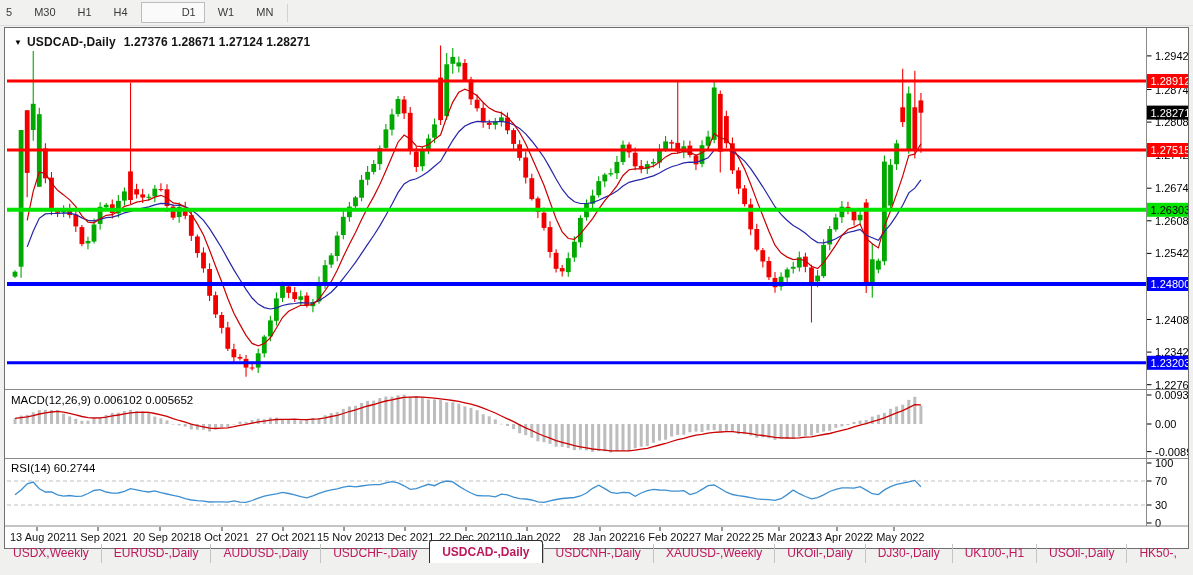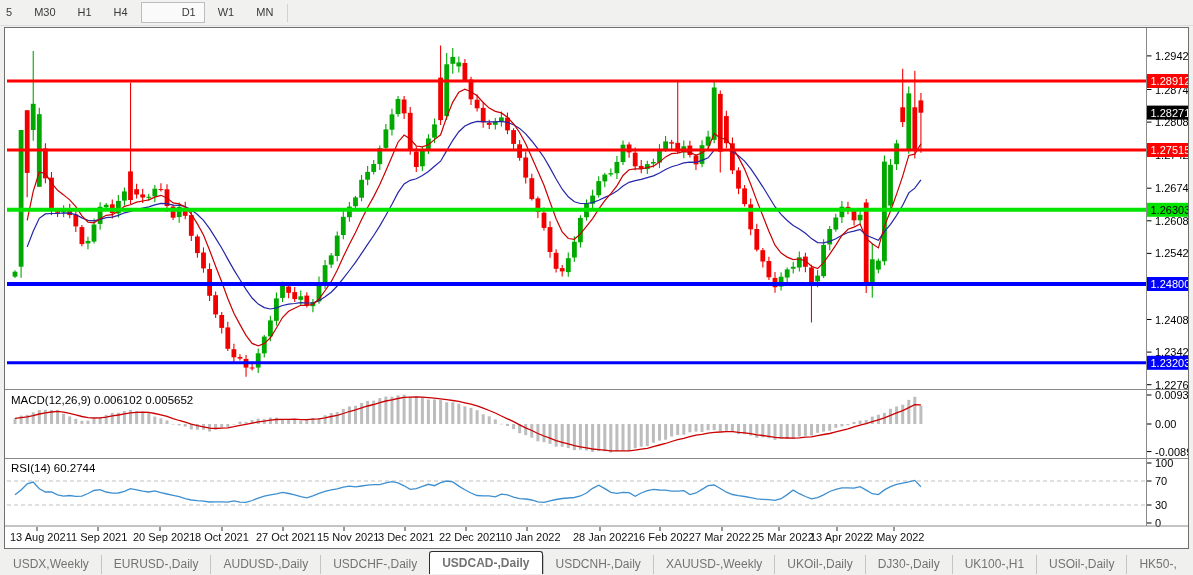--- a/index.html
+++ b/index.html
@@ -32,23 +32,23 @@
   }
   #chart-title .arr{font-size:8px;margin-right:5px;vertical-align:1px;color:#000;}
   #chart-title .ohlc{margin-left:8px;font-weight:700;}
   #chart-svg{position:absolute;left:0;top:0;}
   
   #tabbar{
     position:absolute;left:0;bottom:0;width:1193px;height:25px;
     background:#f0f0ef;display:flex;align-items:flex-end;
   }
   .tab{
-    height:19px;line-height:19px;font-size:12px;color:#737373;
+    height:19px;line-height:19px;font-size:12px;color:#be185d;
     padding:0 12px;border-left:1px solid #c4c4c4;white-space:nowrap;
-    cursor:default;margin-bottom:1px;
+    cursor:default;margin-bottom:12px;
   }
   .tab.first{border-left:1px solid transparent;}
   .tab.active{
     background:#ffffff;border:1px solid #2e2e2e;border-bottom:none;
     border-radius:3px 3px 0 0;font-weight:700;height:22px;line-height:22px;
   }
   .tab-arrows{margin-left:auto;display:flex;align-items:center;height:25px;padding-right:4px;}
   .tab-arrow{font-size:10px;padding:0 5px;cursor:default;}
   .tab-arrow.disabled{color:#a0a0a0;}
   .tab-arrow.enabled{color:#111;}
@@ -620,20 +620,23 @@
         <line x1="832" x2="832" y1="499" y2="503" stroke="#333"></line>
         <text x="805" y="513" font-size="11" font-family="Liberation Sans, sans-serif" fill="#111">13 Apr 2022</text>
         <line x1="889" x2="889" y1="499" y2="503" stroke="#333"></line>
         <text x="862" y="513" font-size="11" font-family="Liberation Sans, sans-serif" fill="#111">2 May 2022</text>
       </g>
       <line x1="0" x2="1183" y1="361.5" y2="361.5" stroke="#8a8a8a" stroke-width="1"></line>
       <line x1="0" x2="1183" y1="430.5" y2="430.5" stroke="#8a8a8a" stroke-width="1"></line>
       <line x1="0" x2="1183" y1="498" y2="498" stroke="#8a8a8a" stroke-width="1"></line>
       <line x1="1141.5" x2="1141.5" y1="0" y2="498" stroke="#8a8a8a" stroke-width="1"></line>
     </svg>
+  <div id="chart-title">
+    <span class="arr">▼</span><span>USDCAD-,Daily</span><span class="ohlc">1.27376 1.28671 1.27124 1.28271</span>
+  </div>
 </div>
 
 <div id="tabbar">
     <div class="tab first">USDX,Weekly</div>
     <div class="tab">EURUSD-,Daily</div>
     <div class="tab">AUDUSD-,Daily</div>
     <div class="tab">USDCHF-,Daily</div>
     <div class="tab active">USDCAD-,Daily</div>
     <div class="tab">USDCNH-,Daily</div>
     <div class="tab">XAUUSD-,Weekly</div>

